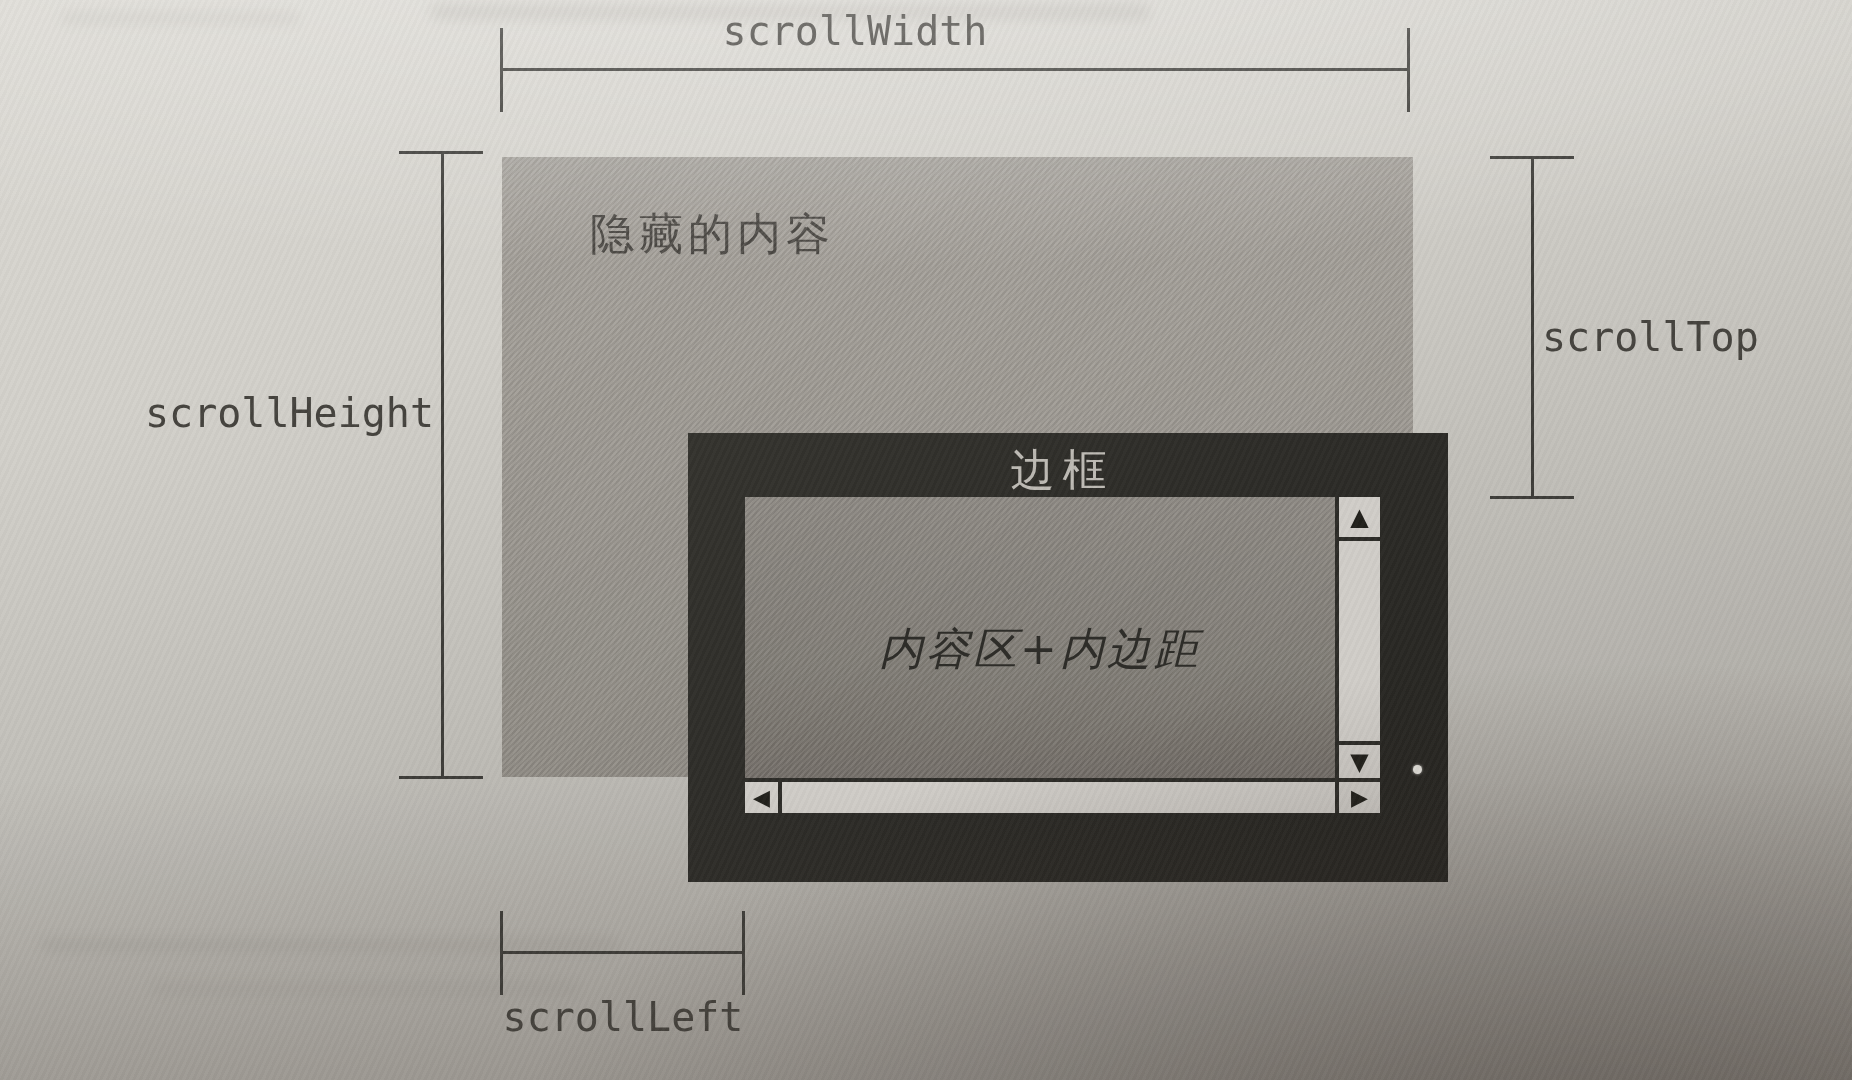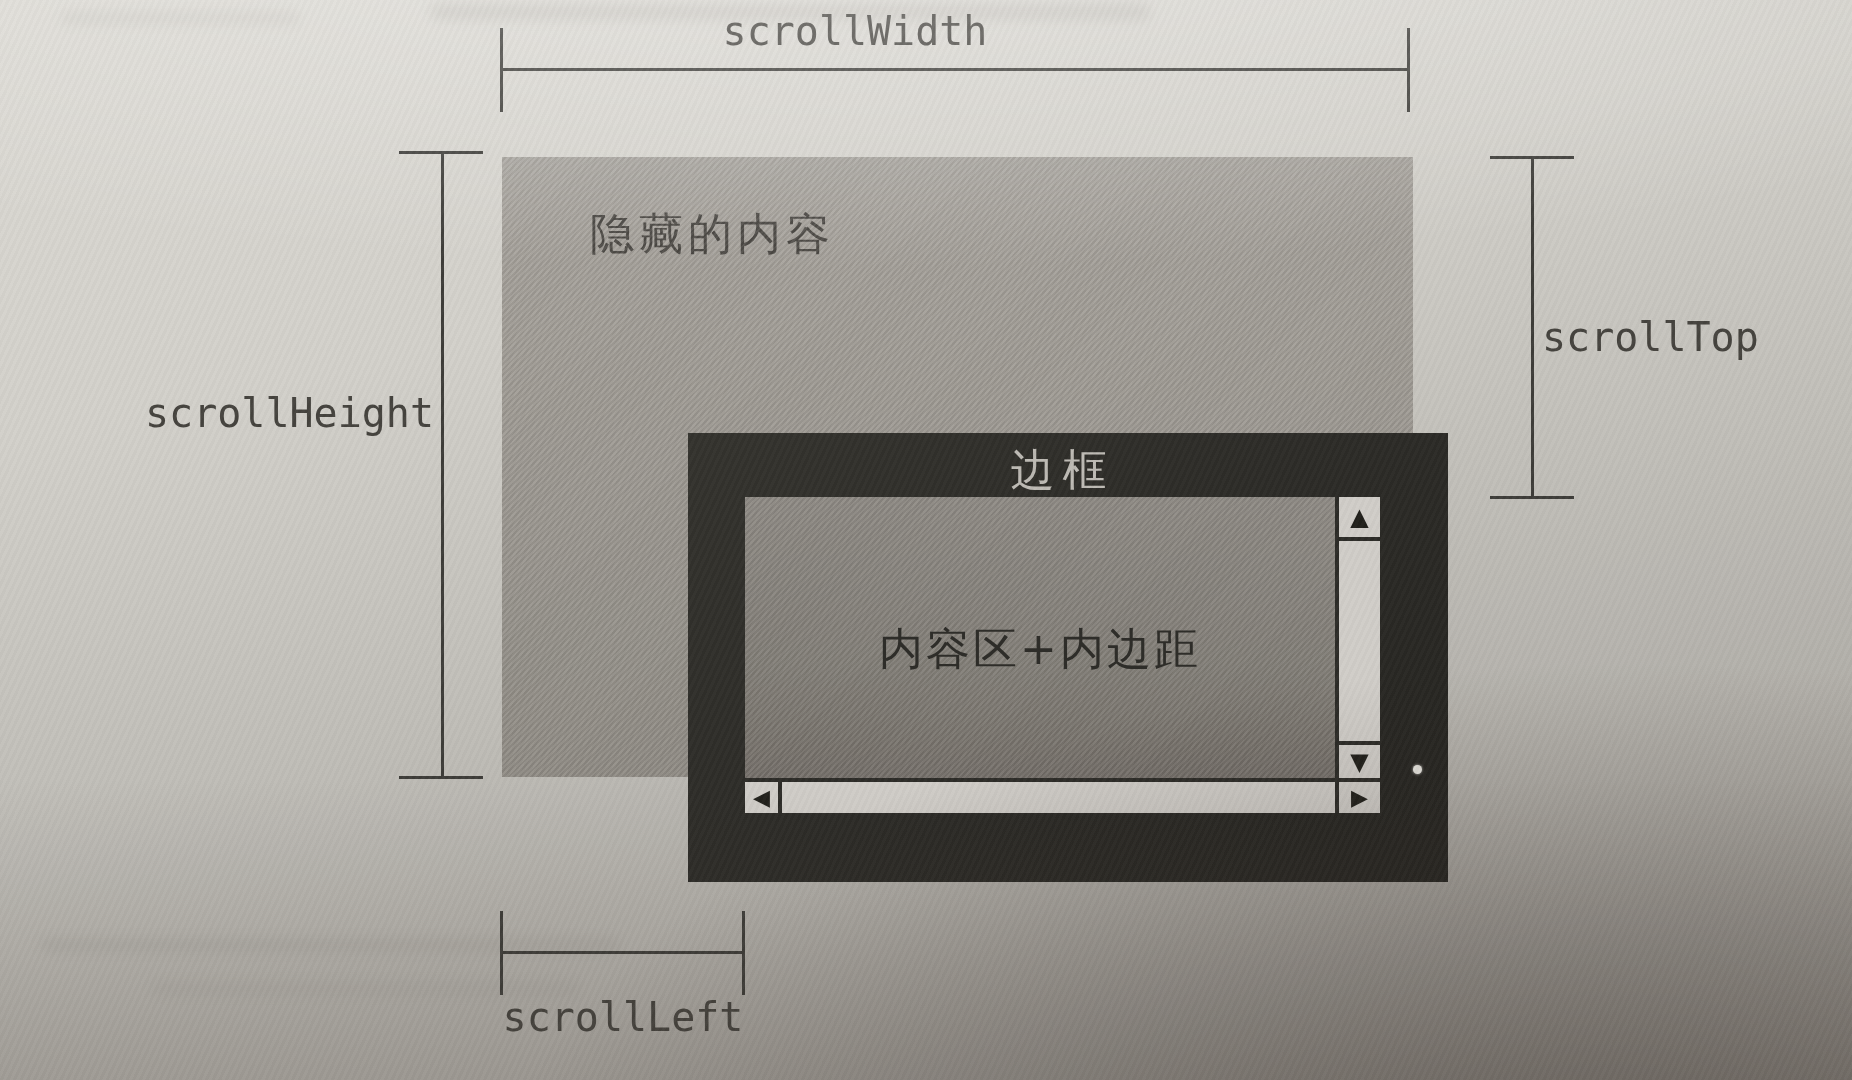--- a/index.html
+++ b/index.html
@@ -60,21 +60,21 @@
     font-size:44px;letter-spacing:8px;color:var(--viewport-border-label,#bdbab4);
   }
   .viewport-inner{position:absolute;left:57px;top:64px;width:635px;height:316px;}
   .viewport-content{
     position:absolute;left:0;top:0;width:590px;height:281px;
     background:linear-gradient(180deg,#8e8a84 0%,#827e77 60%,#746f69 100%);
     display:flex;align-items:center;justify-content:center;
   }
   .viewport-content-label{
     position:relative;z-index:1;font-size:44px;letter-spacing:3px;
-    color:var(--viewport-text,#2e2d29);margin-top:24px;
+    color:var(--viewport-text,#2e2d29);margin-top:24px;font-style:italic;
   }
   .vscroll{
     position:absolute;left:590px;top:0;width:45px;height:281px;box-sizing:border-box;
     background:var(--scrollbar-fill,#d0cdc8);border-left:4px solid var(--viewport-border,#2d2c28);
   }
   .sbtn{
     position:absolute;left:0;right:0;display:flex;align-items:center;justify-content:center;
     background:var(--scrollbar-fill,#d0cdc8);box-sizing:border-box;
     color:var(--arrow-color,#21201b);font-size:24px;line-height:1;
   }

